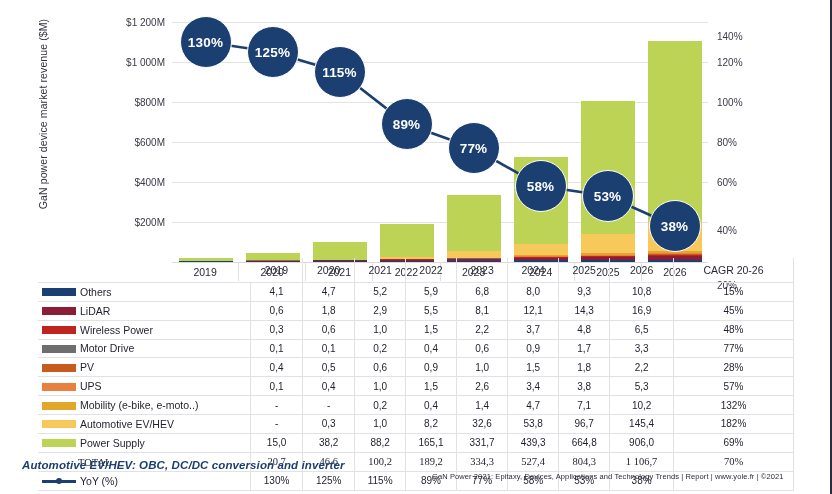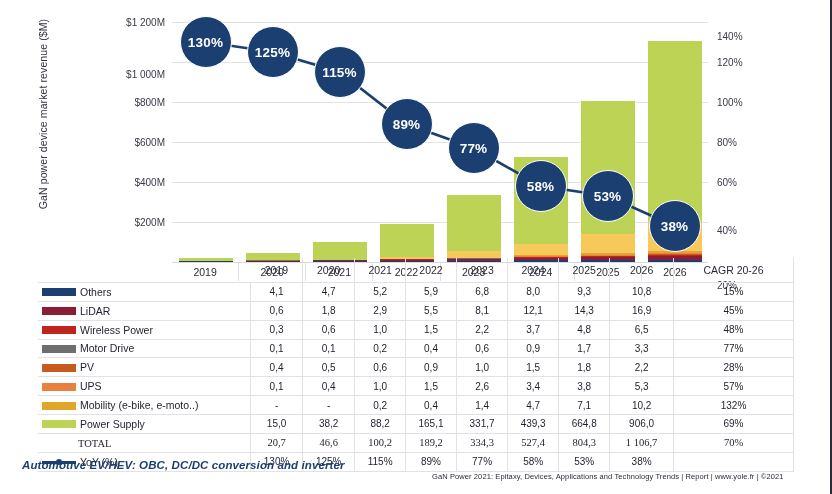--- a/index.html
+++ b/index.html
@@ -130,21 +130,21 @@
           <div class="gridline" style="top: 120px;"></div>
           <div class="gridline" style="top: 80px;"></div>
           <div class="gridline" style="top: 40px;"></div>
           <div class="gridline" style="top: 0px;"></div>
         </div>
       <div id="ytick-layer">
           <div class="ytick" style="top: 200px;">$200M</div>
           <div class="ytick" style="top: 160px;">$400M</div>
           <div class="ytick" style="top: 120px;">$600M</div>
           <div class="ytick" style="top: 80px;">$800M</div>
-          <div class="ytick" style="top: 52px;">$1 000M</div>
+          <div class="ytick" style="top: 40px;">$1 000M</div>
           <div class="ytick" style="top: 0px;">$1 200M</div>
         </div>
       <div id="ytick-right-layer">
           <div class="ytick-r" style="top: 240px; margin-top: 23px;">20%</div>
           <div class="ytick-r" style="top: 208px;">40%</div>
           <div class="ytick-r" style="top: 160px;">60%</div>
           <div class="ytick-r" style="top: 120px;">80%</div>
           <div class="ytick-r" style="top: 80px;">100%</div>
           <div class="ytick-r" style="top: 40px;">120%</div>
           <div class="ytick-r" style="top: 14px;">140%</div>
@@ -374,20 +374,32 @@
             <td class="val">-</td>
             <td class="val">0,2</td>
             <td class="val">0,4</td>
             <td class="val">1,4</td>
             <td class="val">4,7</td>
             <td class="val">7,1</td>
             <td class="val">10,2</td>
             <td class="val">132%</td>
           </tr>
           <tr>
+            <td class="lbl"><span class="swatch" style="background: rgb(246, 201, 90);"></span><span class="lbl-text">Automotive EV/HEV</span></td>
+            <td class="val">-</td>
+            <td class="val">0,3</td>
+            <td class="val">1,0</td>
+            <td class="val">8,2</td>
+            <td class="val">32,6</td>
+            <td class="val">53,8</td>
+            <td class="val">96,7</td>
+            <td class="val">145,4</td>
+            <td class="val">182%</td>
+          </tr>
+          <tr>
             <td class="lbl"><span class="swatch" style="background: rgb(188, 211, 86);"></span><span class="lbl-text">Power Supply</span></td>
             <td class="val">15,0</td>
             <td class="val">38,2</td>
             <td class="val">88,2</td>
             <td class="val">165,1</td>
             <td class="val">331,7</td>
             <td class="val">439,3</td>
             <td class="val">664,8</td>
             <td class="val">906,0</td>
             <td class="val">69%</td>

